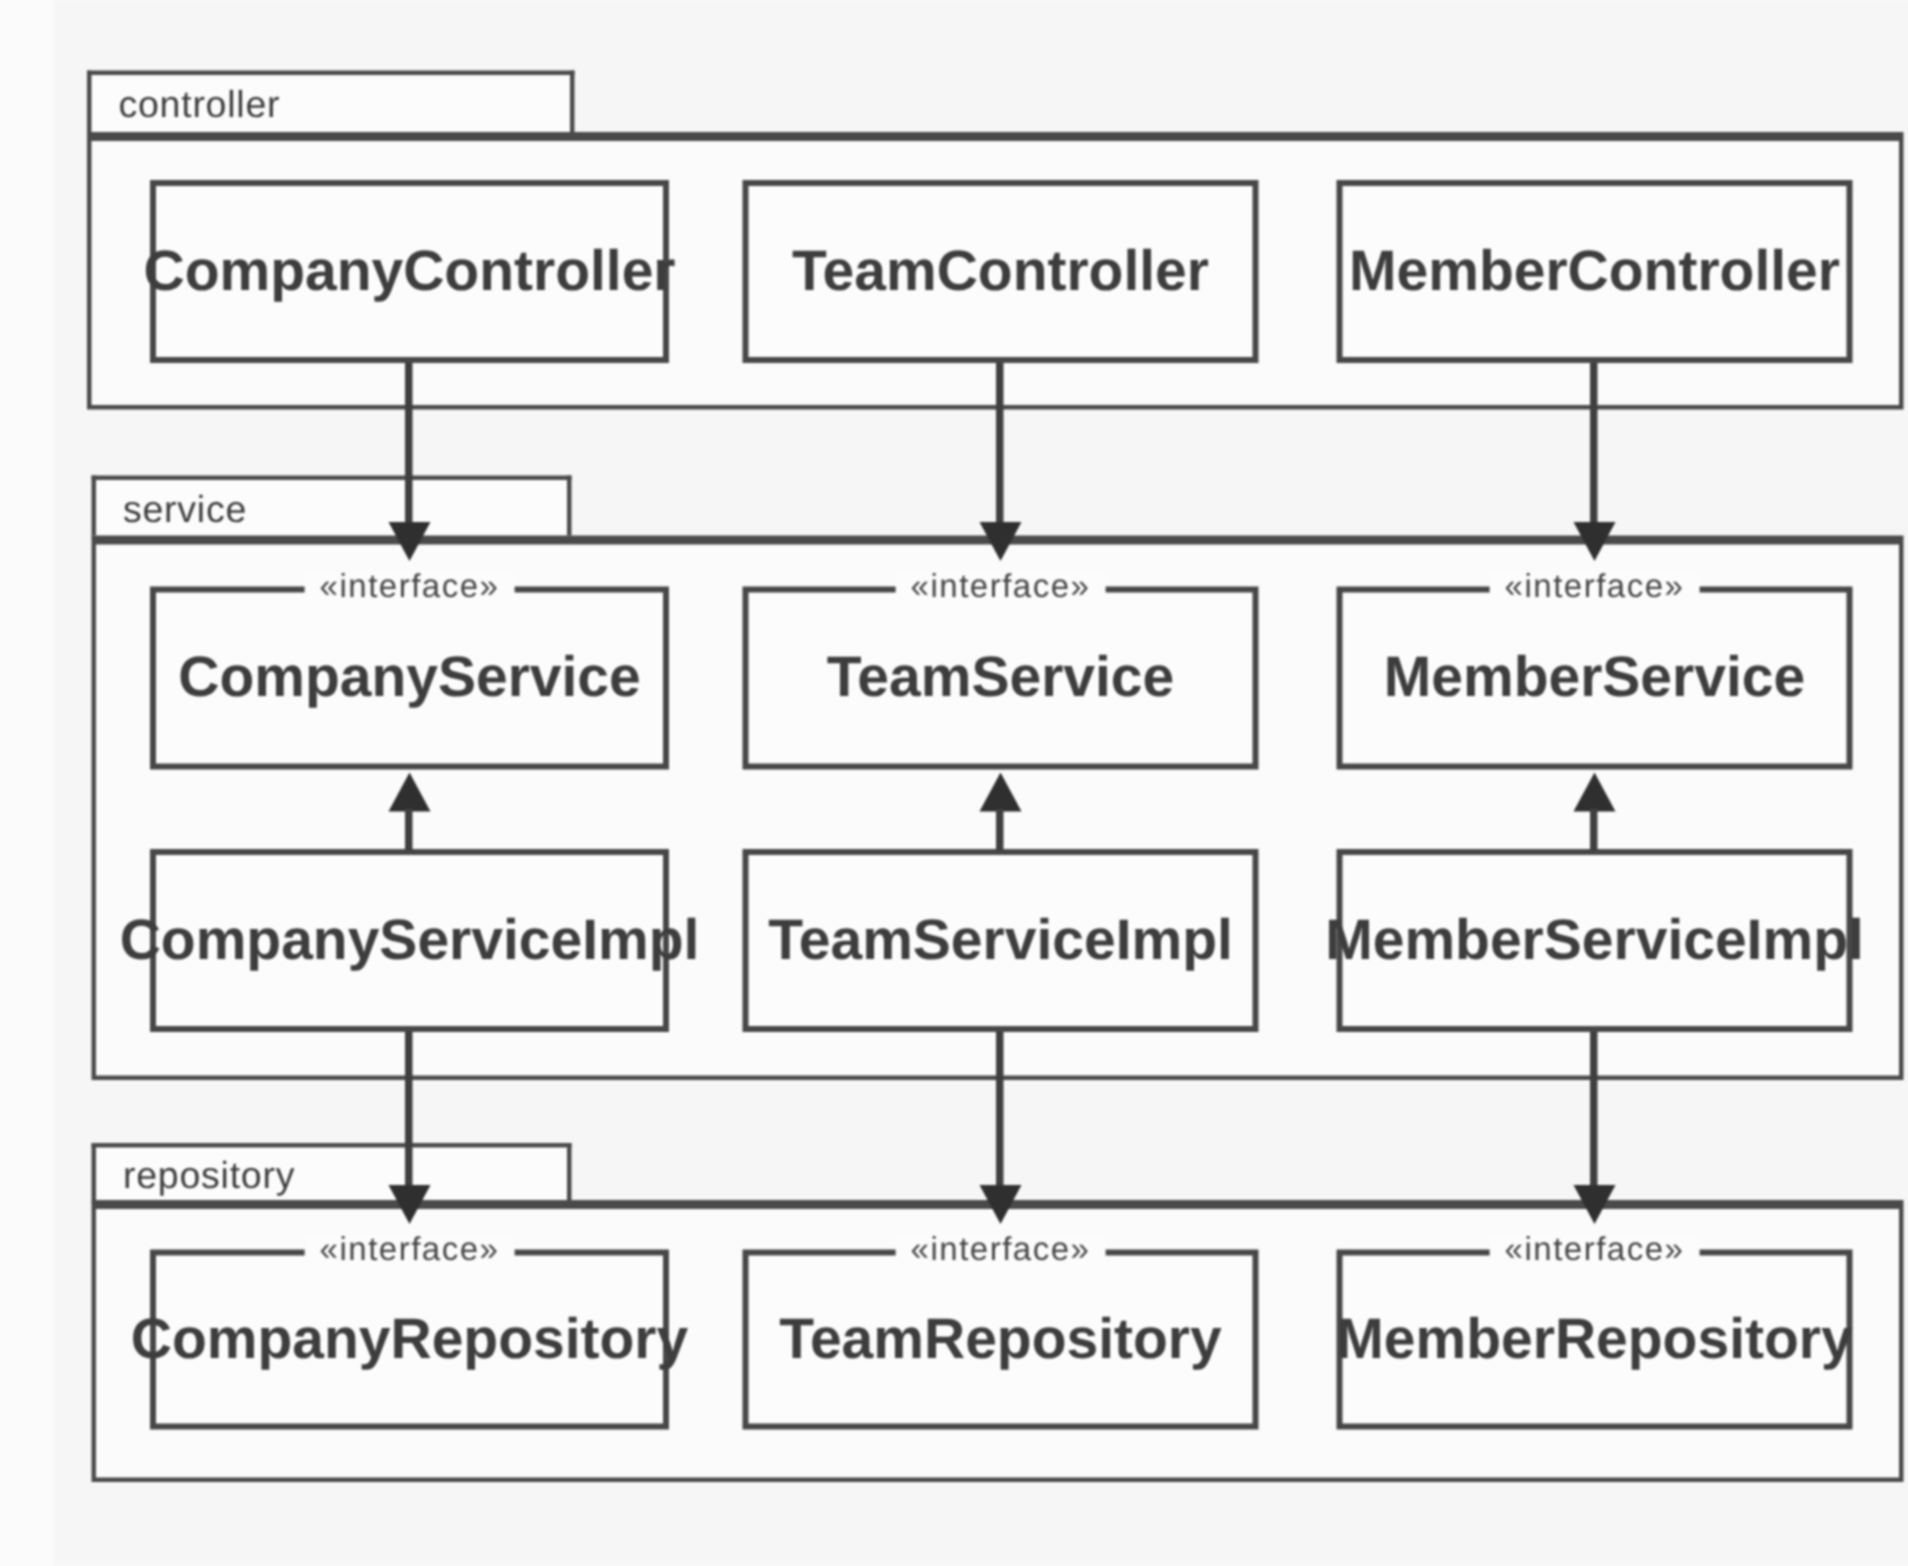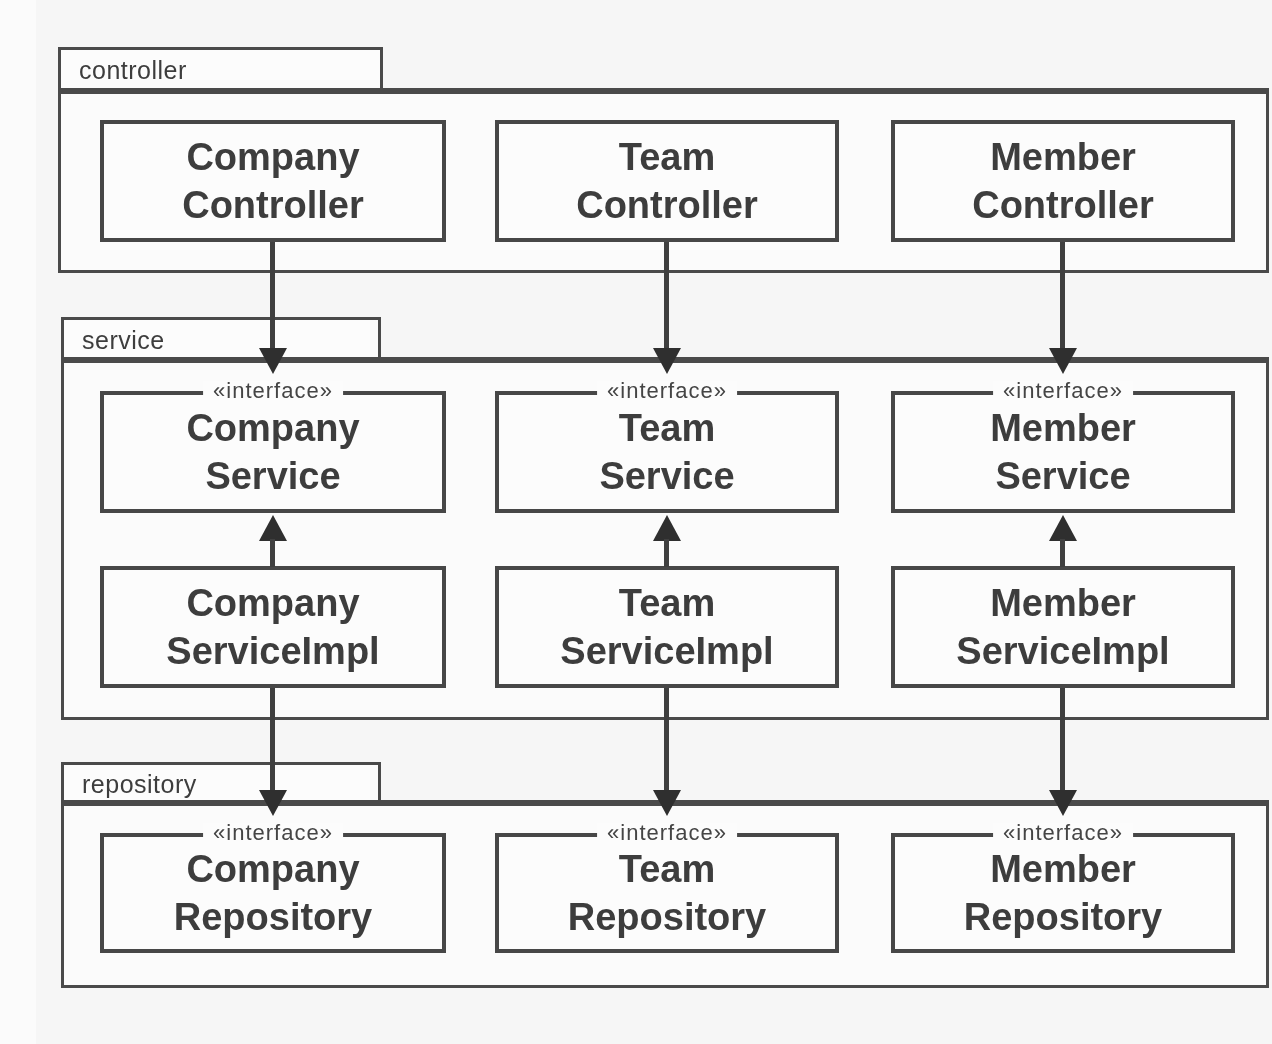--- a/index.html
+++ b/index.html
@@ -16,21 +16,21 @@
     display:flex;align-items:center;padding-left:18px;
     font-size:25px;color:#3d3d3d;letter-spacing:0.5px;
   }
   .pkg-body{
     position:absolute;box-sizing:border-box;background:#fbfbfb;
     border:3px solid #4a4a4a;border-top:6px solid #4a4a4a;
   }
   .cls{
     position:absolute;box-sizing:border-box;background:#fcfcfc;
     border:4px solid #474747;
-    display:flex;flex-direction:column;align-items:center;justify-content:center;
+    display:flex;flex-direction:row;align-items:center;justify-content:center;
     text-align:left;font-size:38px;font-weight:600;color:#3d3d3d;line-height:48px;
     z-index:2;
   }
   .stereo{
     position:absolute;top:-4px;left:50%;transform:translate(-50%,-50%);
     background:#fcfcfc;padding:0 10px;white-space:nowrap;
     font-size:22px;font-weight:500;color:#454545;line-height:20px;letter-spacing:1px;
   }
   .aline{position:absolute;width:5px;background:#3f3f3f;z-index:3;}
   .ahead-down{

